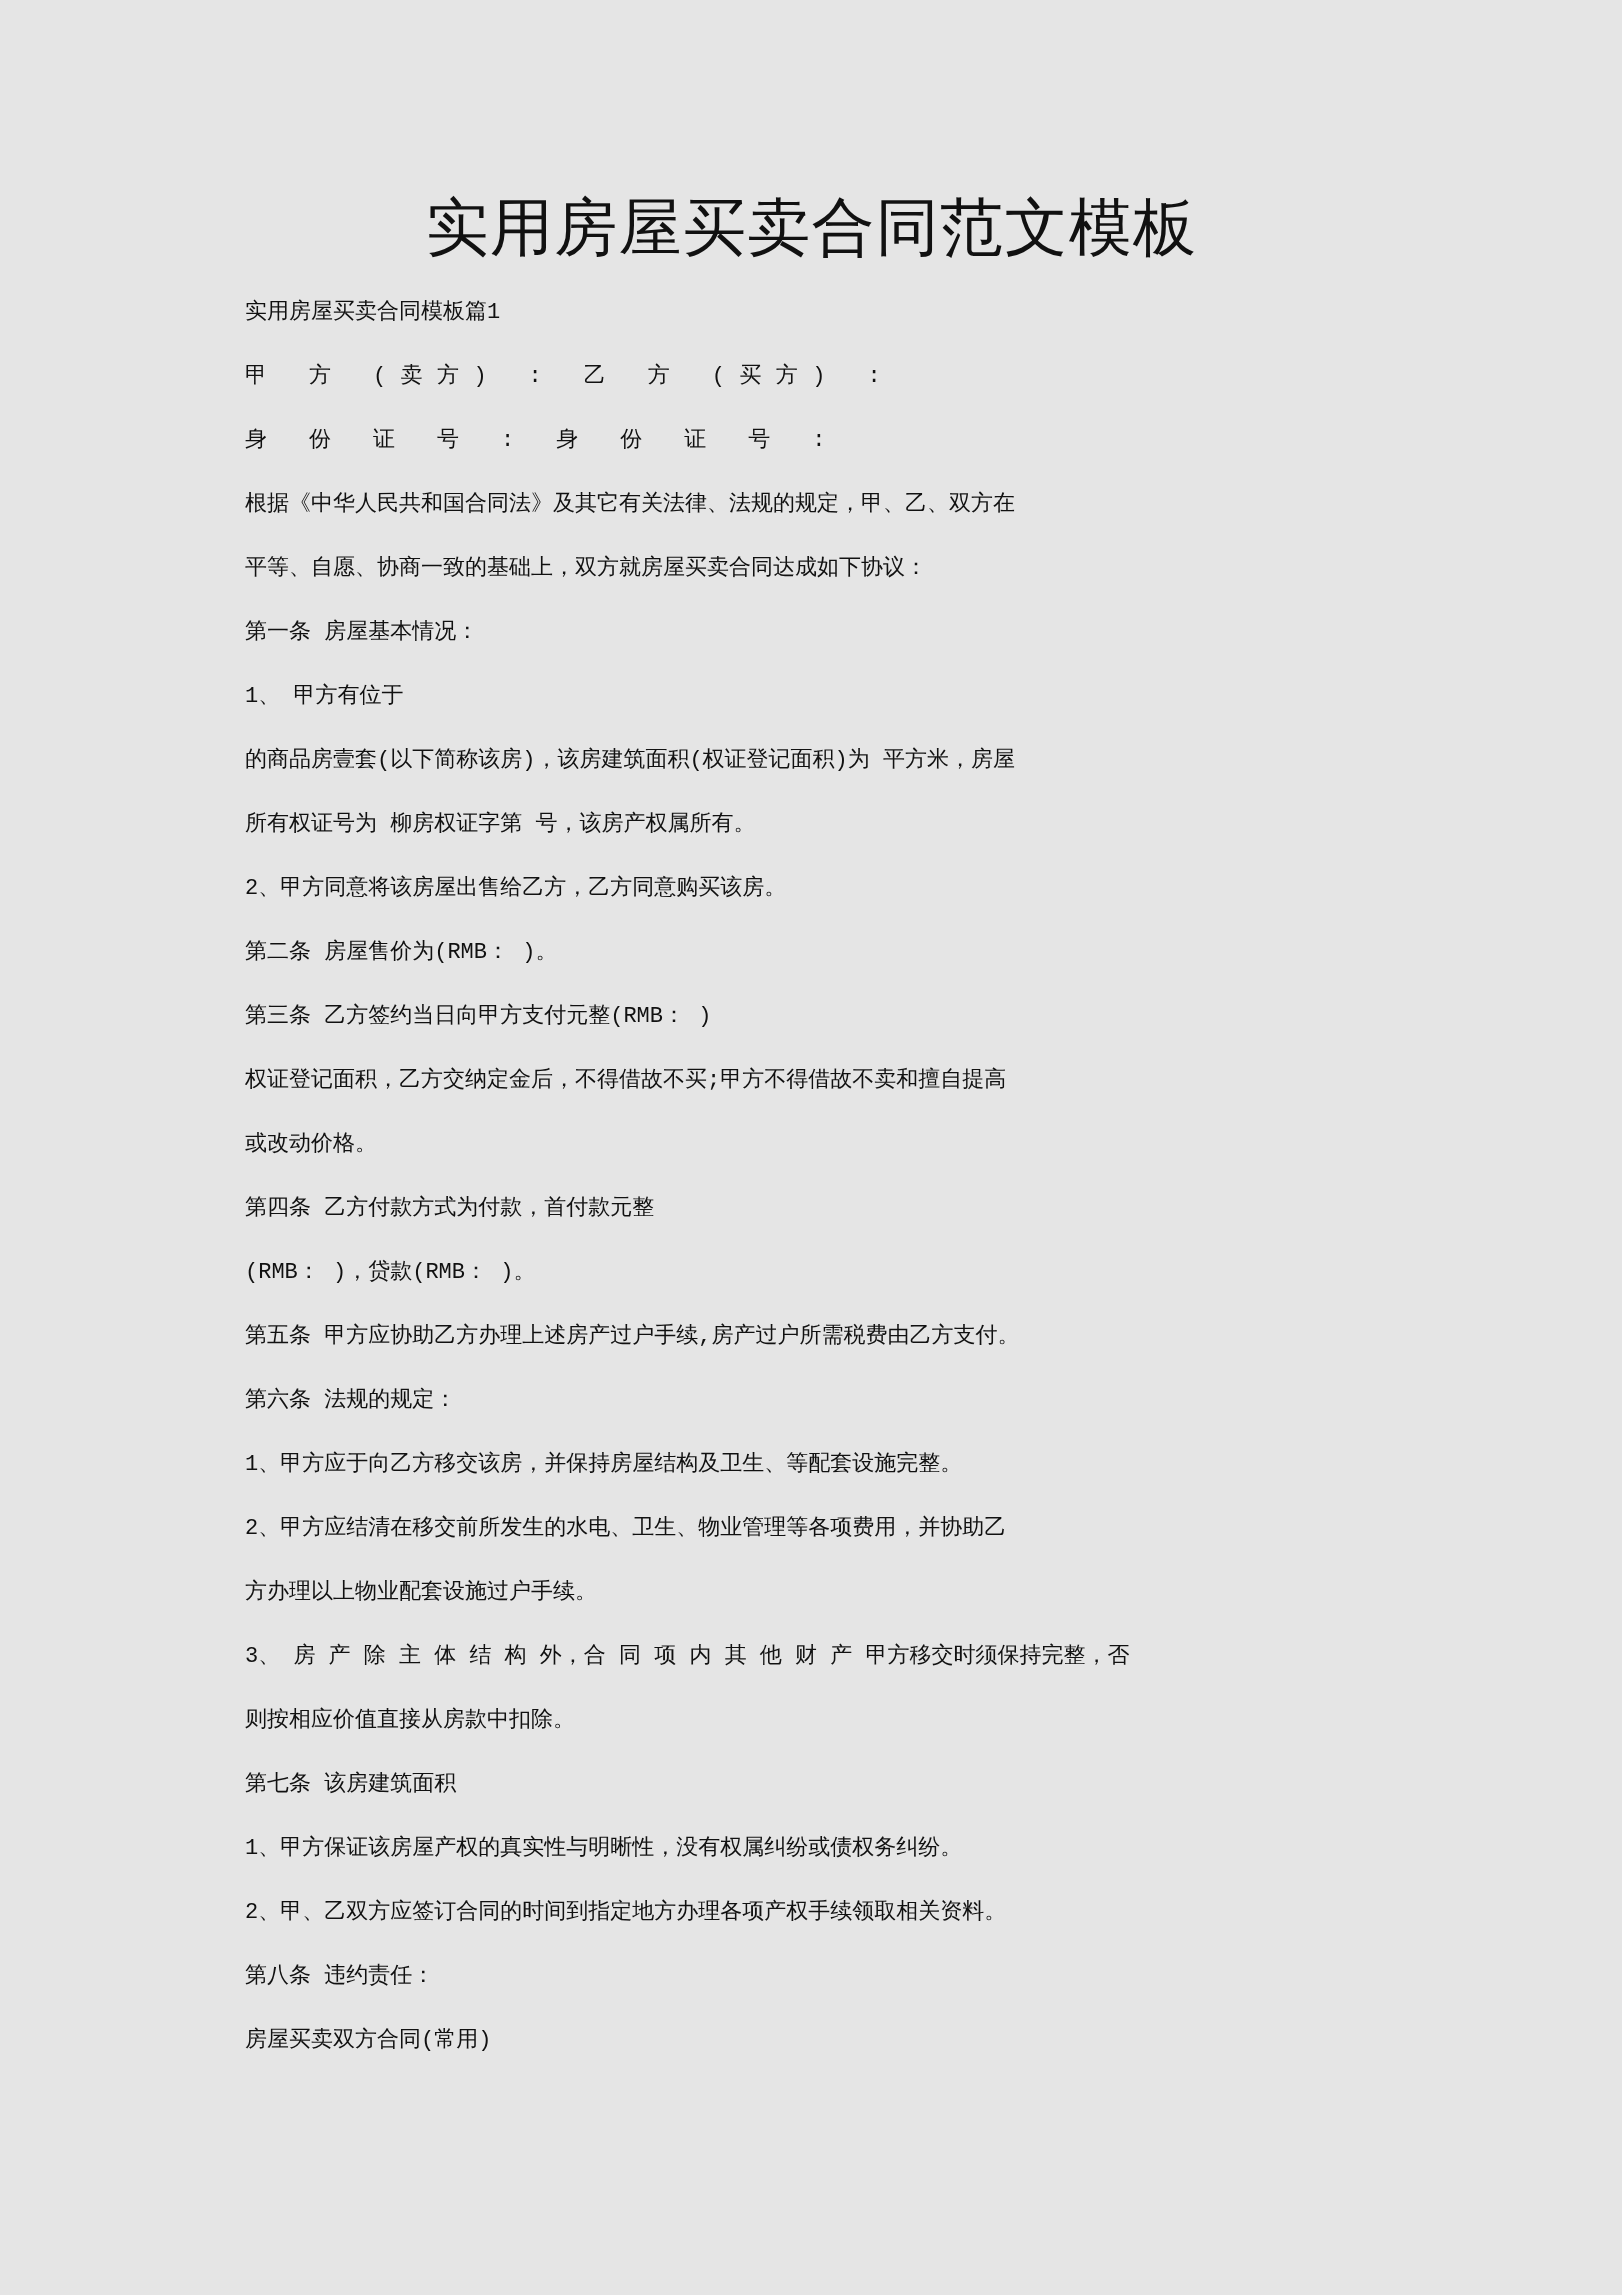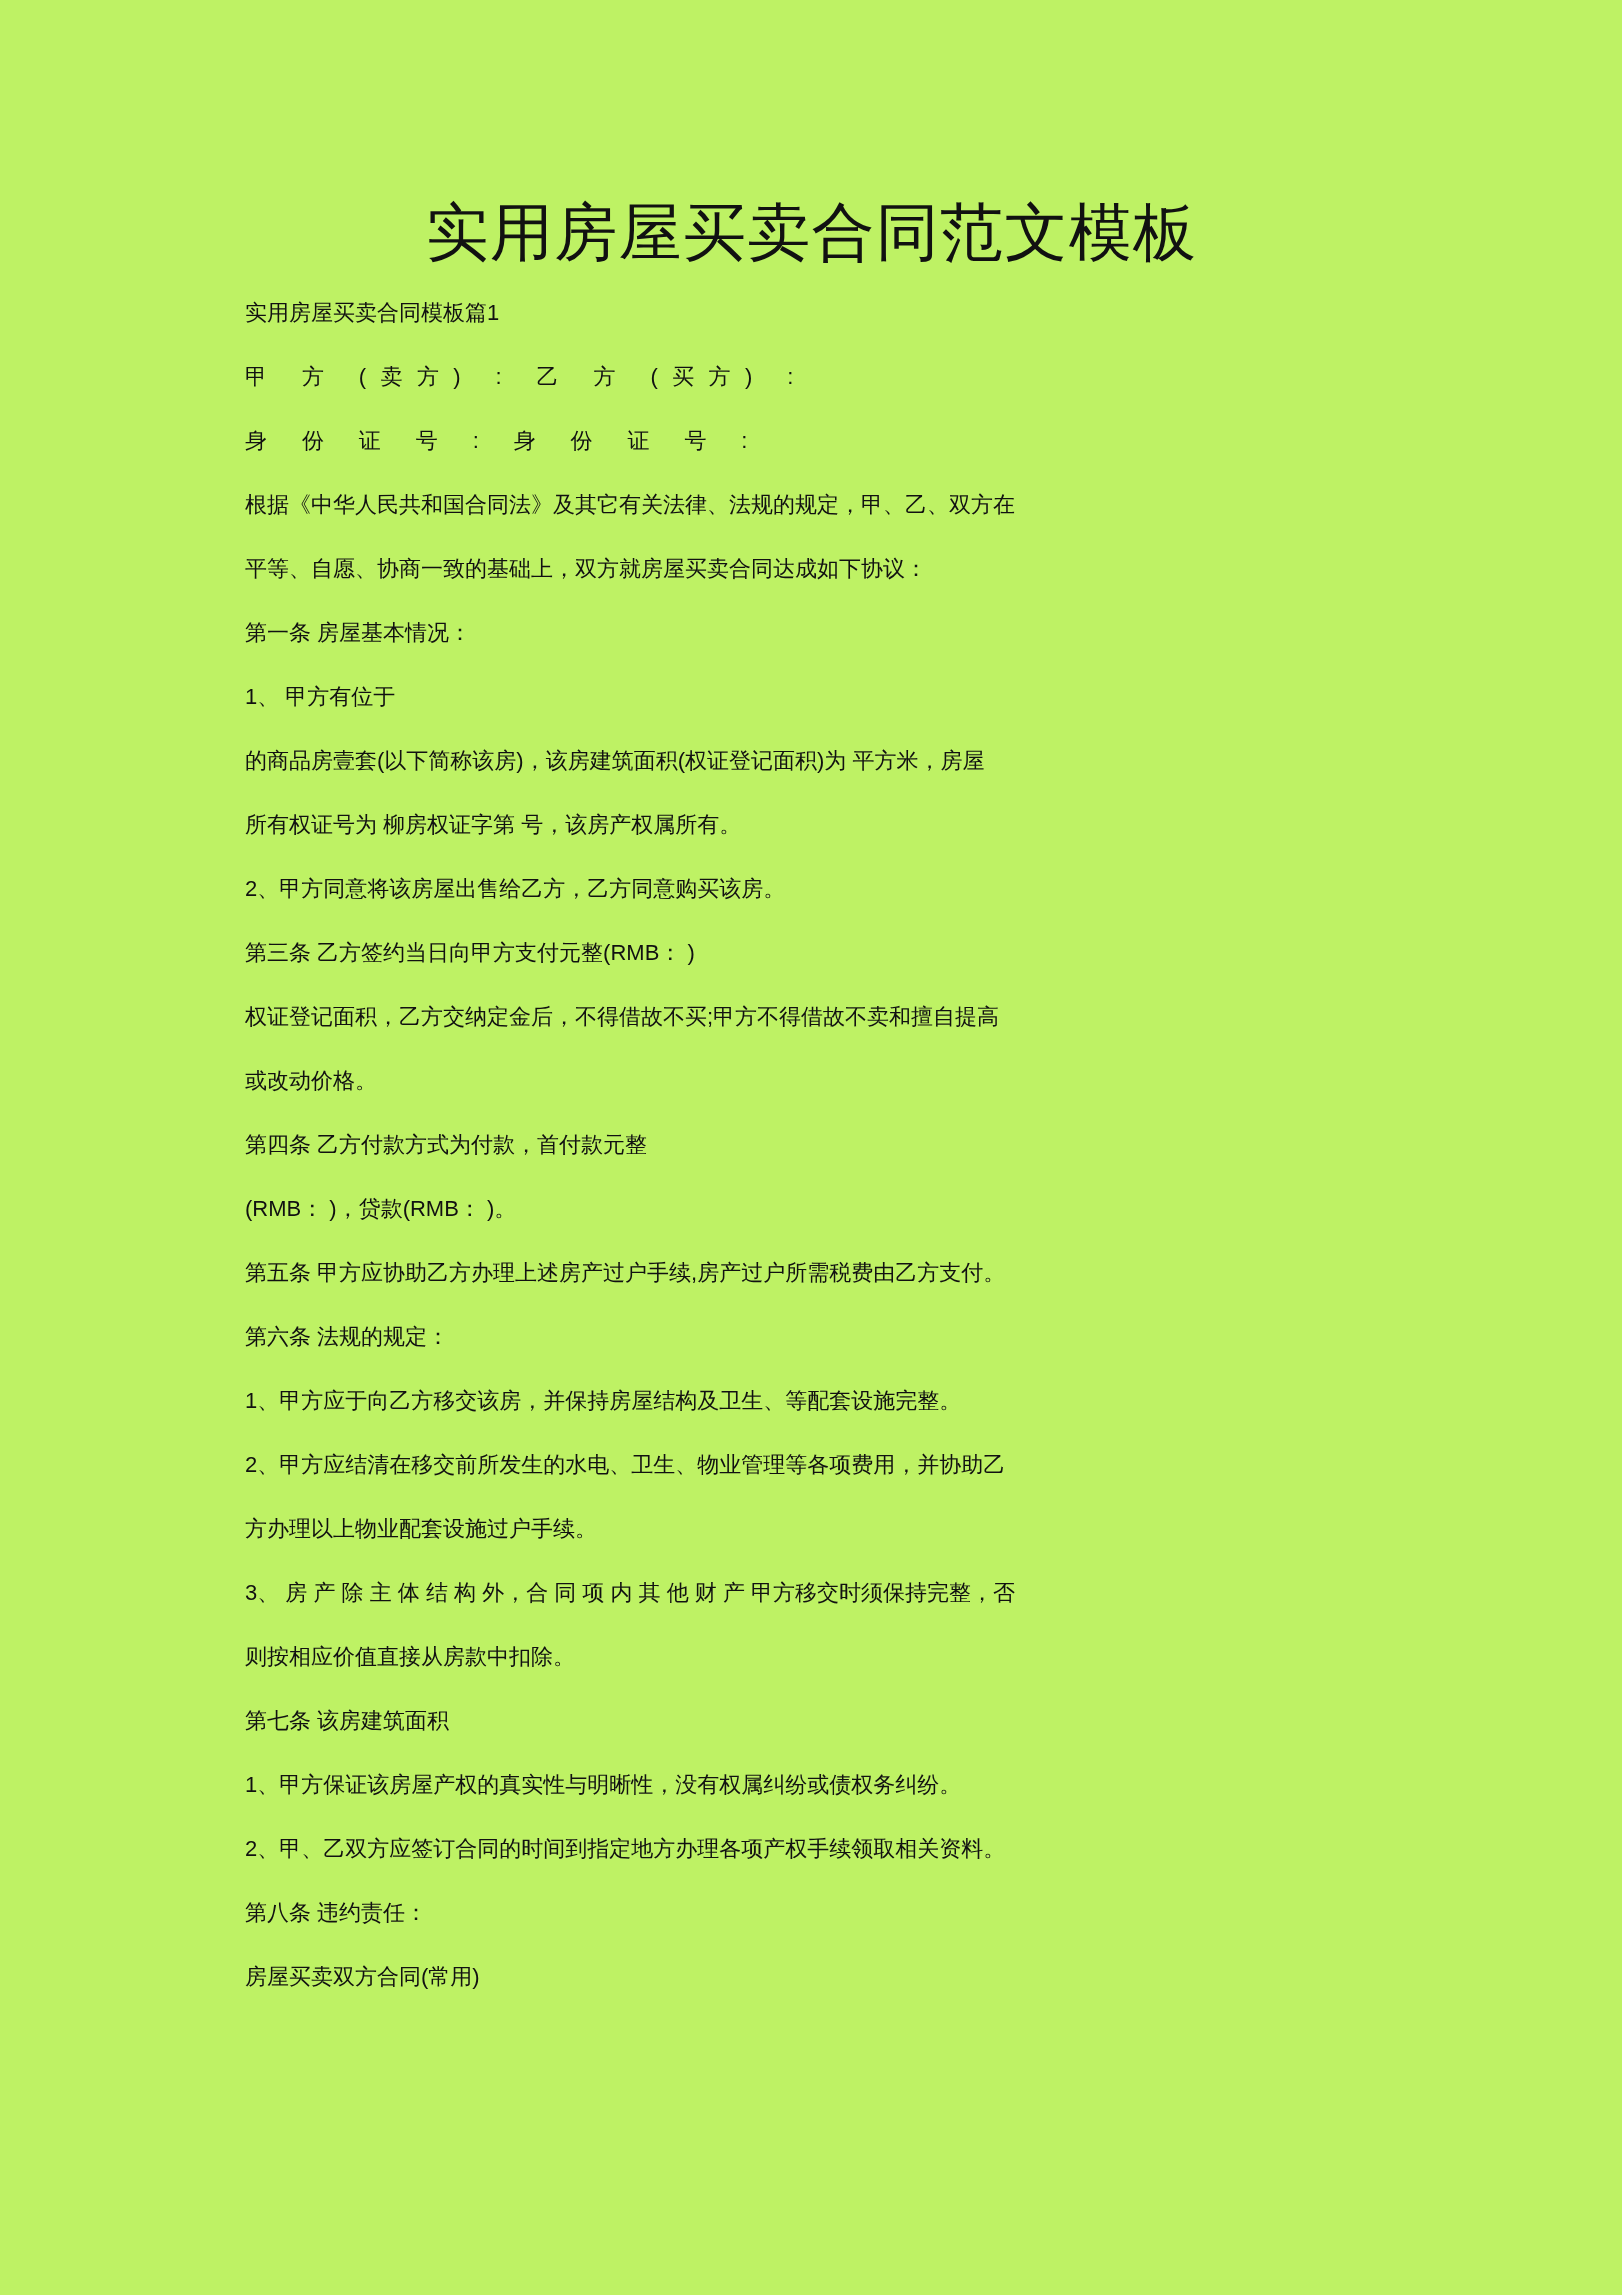--- a/index.html
+++ b/index.html
@@ -1,20 +1,20 @@
 <!DOCTYPE html>
 <html style="font-size:10.5px"><head>
 <meta charset="utf-8">
 <style>
   html, body { margin: 0; padding: 0; background: #ffffff; }
   body { width: 1623px; height: 2295px; position: relative; overflow: hidden; }
   .page {
     position: absolute; left: 0; top: 0; width: 1623px; height: 2295px;
-    background: #bef264; color: #111111;
-    font-family: Liberation Sans, sans-serif;
+    background: #e5e5e5; color: #111111;
+    font-family: Liberation Mono, monospace;
   }
   .title {
     position: absolute; left: 0; width: 1623px; top: 193px;
     text-align: center; font-size: 63px; line-height: 79px;
     font-weight: normal; letter-spacing: 1.3px; margin: 0;
   }
   .body {
     position: absolute; left: 245px; top: 281px; width: 1152px;
   }
   .line {
@@ -32,20 +32,21 @@
     <p class="line">实用房屋买卖合同模板篇1</p>
     <p class="line spaced">甲 方 (卖方) : 乙 方 (买方) :</p>
     <p class="line spaced">身 份 证 号 : 身 份 证 号 :</p>
     <p class="line">根据《中华人民共和国合同法》及其它有关法律、法规的规定，甲、乙、双方在</p>
     <p class="line">平等、自愿、协商一致的基础上，双方就房屋买卖合同达成如下协议：</p>
     <p class="line">第一条 房屋基本情况：</p>
     <p class="line">1、 甲方有位于</p>
     <p class="line">的商品房壹套(以下简称该房)，该房建筑面积(权证登记面积)为 平方米，房屋</p>
     <p class="line">所有权证号为 柳房权证字第 号，该房产权属所有。</p>
     <p class="line">2、甲方同意将该房屋出售给乙方，乙方同意购买该房。</p>
+    <p class="line">第二条 房屋售价为(RMB： )。</p>
     <p class="line">第三条 乙方签约当日向甲方支付元整(RMB： )</p>
     <p class="line">权证登记面积，乙方交纳定金后，不得借故不买;甲方不得借故不卖和擅自提高</p>
     <p class="line">或改动价格。</p>
     <p class="line">第四条 乙方付款方式为付款，首付款元整</p>
     <p class="line">(RMB： )，贷款(RMB： )。</p>
     <p class="line">第五条 甲方应协助乙方办理上述房产过户手续,房产过户所需税费由乙方支付。</p>
     <p class="line">第六条 法规的规定：</p>
     <p class="line">1、甲方应于向乙方移交该房，并保持房屋结构及卫生、等配套设施完整。</p>
     <p class="line">2、甲方应结清在移交前所发生的水电、卫生、物业管理等各项费用，并协助乙</p>
     <p class="line">方办理以上物业配套设施过户手续。</p>

